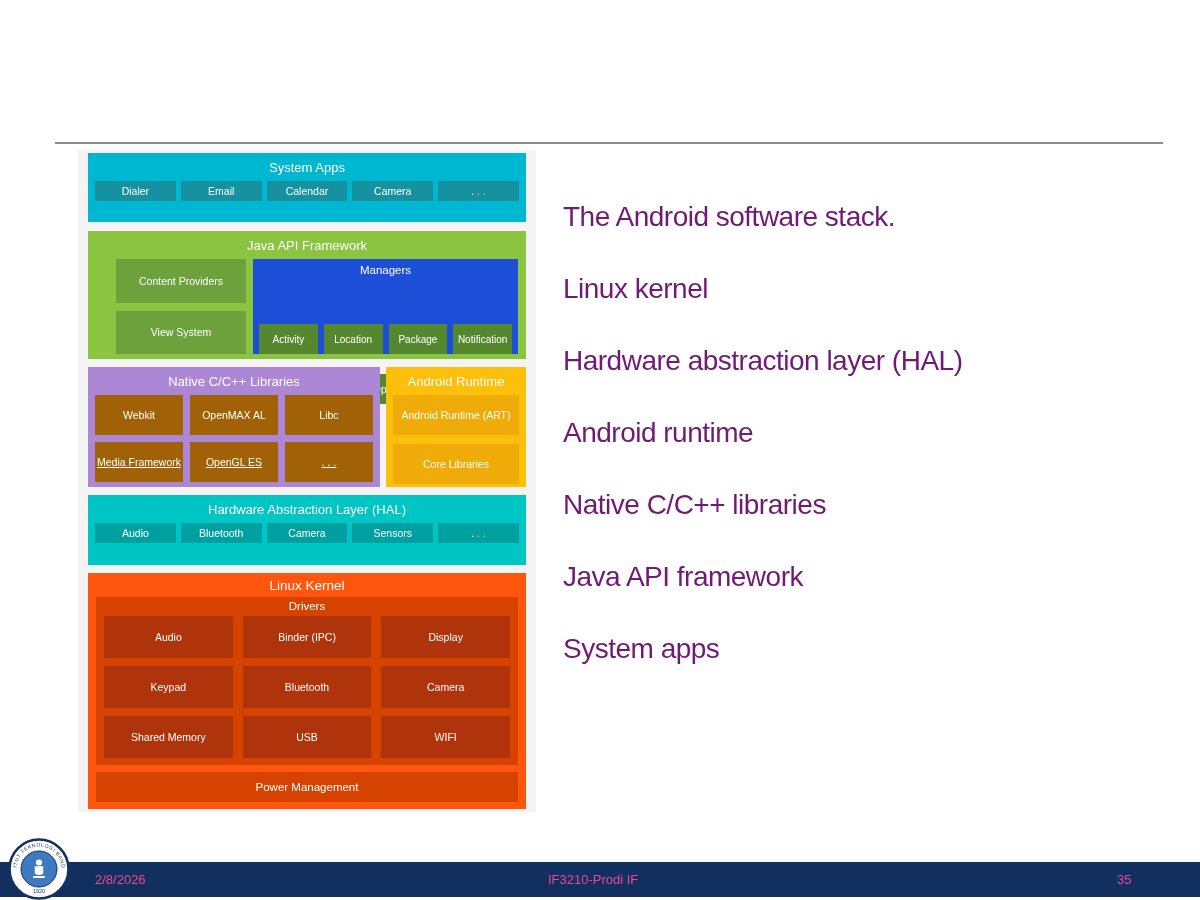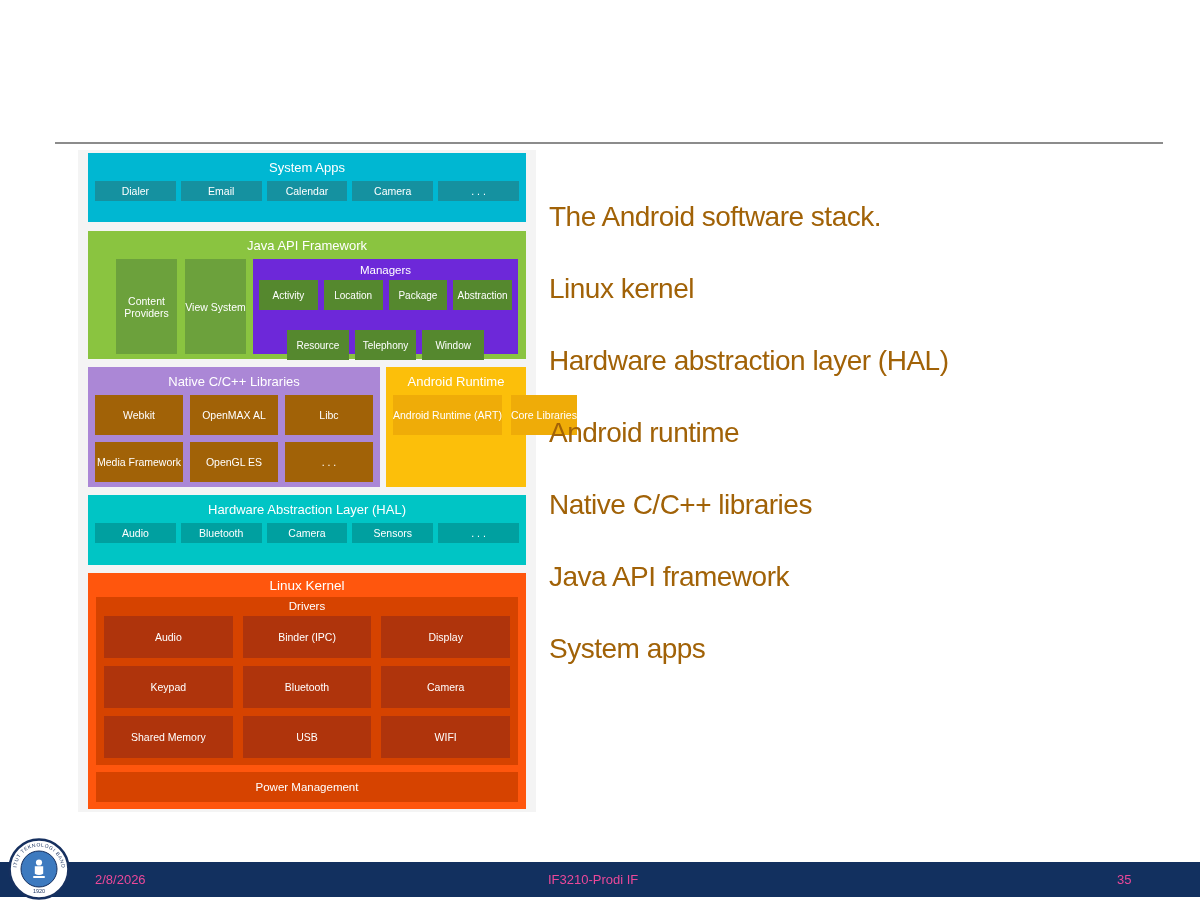--- a/index.html
+++ b/index.html
@@ -28,55 +28,55 @@
   .cell {
     flex:1; display:flex; align-items:center; justify-content:center;
     font-size:10.5px; height:20px; text-align:center;
   }
 
   .sysapps { top:3px;  height:69px;  background:#00B7D2; }
   .sysapps .cell { background:#1591A0; }
 
   .java { top:81px; height:128px; background:#8AC440; }
   .java-body { display:flex; gap:7px; margin:3px 8px 7px 8px; height:95px; }
-  .java-left { width:150px; display:flex; flex-direction:row; gap:8px;padding-left:20px; }
+  .java-left { width:150px; display:flex; flex-direction:column; gap:8px;padding-left:20px; }
   .java-left .cell { background:#6CA13C; height:auto; }
-  .managers { flex:1; background:#6d28d9; }
+  .managers { flex:1; background:#1d4ed8; }
   .managers-title { text-align:center; font-size:11.5px; line-height:19px; padding-top:2px; }
-  .mrow { display:flex; gap:6px; padding:0 6px; }
+  .mrow { display:flex; gap:6px; padding:0 6px;margin-top:44px; }
   .mrow .cell { background:#55882E; height:30px; font-size:10px; }
   .mrow2 { margin-top:20px; padding:0 34px; }
 
   .native { top:217px; height:120px; width:292px; background:#AB87D6; }
   .native .cells { gap:7px; }
   .native .cell { background:#a16207; height:40px; }
-  .native .cells + .cells { margin-top:4px; }
+  .native .cells + .cells { margin-top:4px;text-decoration:underline; }
 
   .runtime { top:217px; left:308px; width:140px; height:120px; background:#FCBF0A; }
-  .runtime .cells { flex-direction:row; gap:9px; }
+  .runtime .cells { flex-direction:column; gap:9px; }
   .runtime .cell { background:#EFAC08; height:40px; flex:none; }
 
   .hal { top:345px; height:70px; background:#00C5C5; }
   .hal .cell { background:#00A0A0; }
 
   .kernel { top:423px; height:236px; background:#FF560D; }
   .kernel-title { text-align:center; font-size:13.5px; line-height:22px; padding-top:2px; }
   .drivers { margin:0 8px; height:168px; background:#D64300; }
   .drivers-title { text-align:center; font-size:11.5px; line-height:19px; }
   .drow { display:flex; gap:10px; padding:0 8px; margin-bottom:8px; }
   .drow .cell { background:#AF340C; height:42px; }
   .power {
     margin:7px 8px 0 8px; height:30px; background:#D64300;
     display:flex; align-items:center; justify-content:center; font-size:11.5px;
   }
 
   
   .side-item {
-    position:absolute; left:549px; font-size:28px; letter-spacing:-0.5px;
-    color:#a16207; white-space:nowrap;
+    position:absolute; left:563px; font-size:28px; letter-spacing:-0.5px;
+    color:#701a75; white-space:nowrap;
   }
   .url {
     position:absolute; left:563px; top:766px; font-size:28px; letter-spacing:-0.4px;
     color:#111111; text-decoration:none; white-space:nowrap;
   }
 
   
   .footer-bar { position:absolute; left:0; top:862px; width:1200px; height:35px; background:#12305F; }
   .footer-text { position:absolute; color:#ec4899; font-size:13px; line-height:35px; }
   .f-date   { left:95px;  }
@@ -110,21 +110,21 @@
         <div class="java-left">
           <div class="cell" style="flex:1">Content Providers</div>
           <div class="cell" style="flex:1">View System</div>
         </div>
         <div class="managers">
           <div class="managers-title">Managers</div>
           <div class="mrow">
             <div class="cell">Activity</div>
             <div class="cell">Location</div>
             <div class="cell">Package</div>
-            <div class="cell">Abstraction</div>
+            <div class="cell">Notification</div>
           </div>
           <div class="mrow mrow2">
             <div class="cell">Resource</div>
             <div class="cell">Telephony</div>
             <div class="cell">Window</div>
           </div>
         </div>
       </div>
     </div>
 

